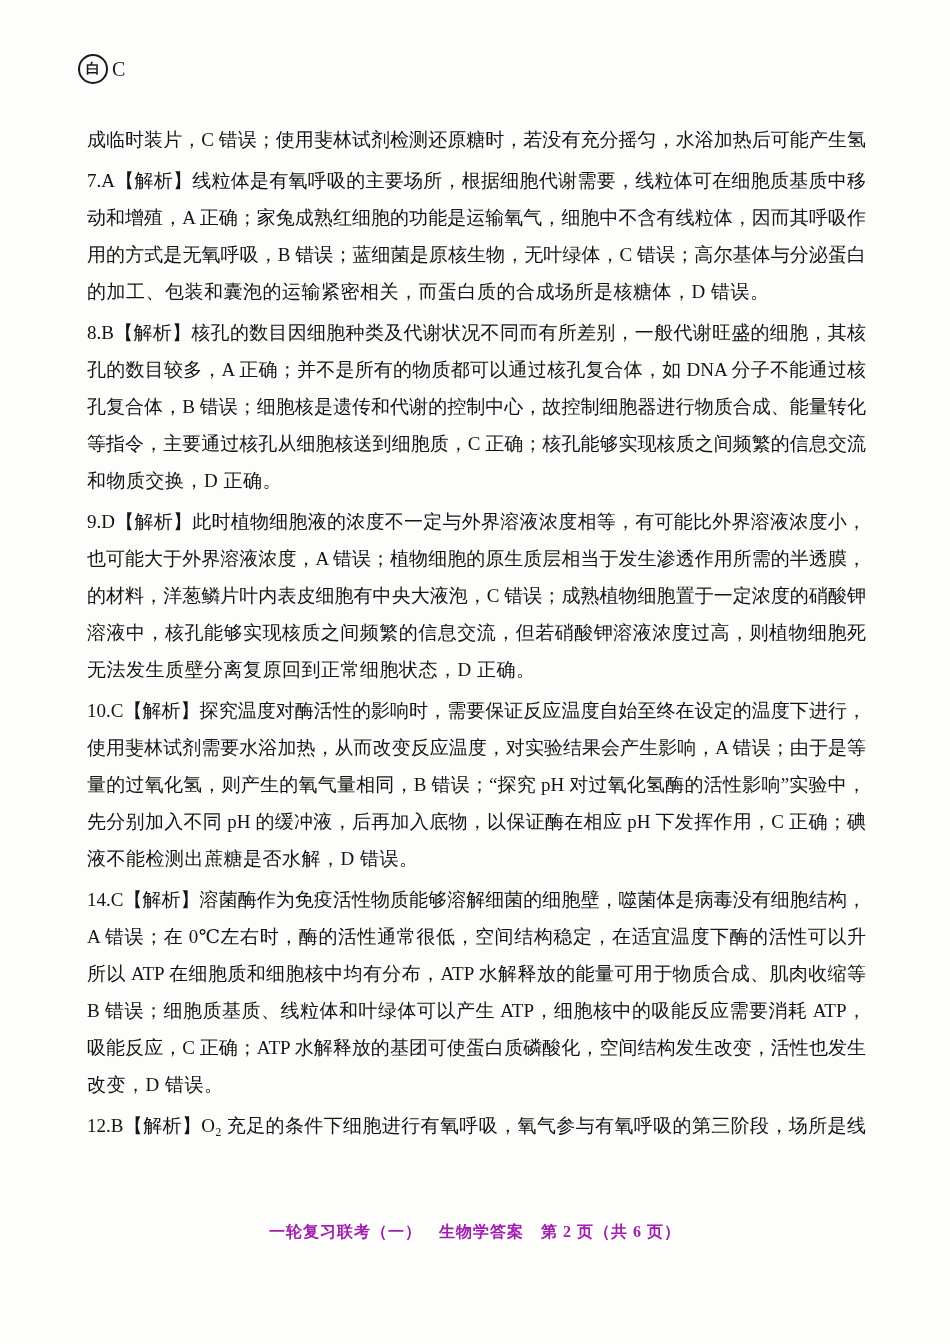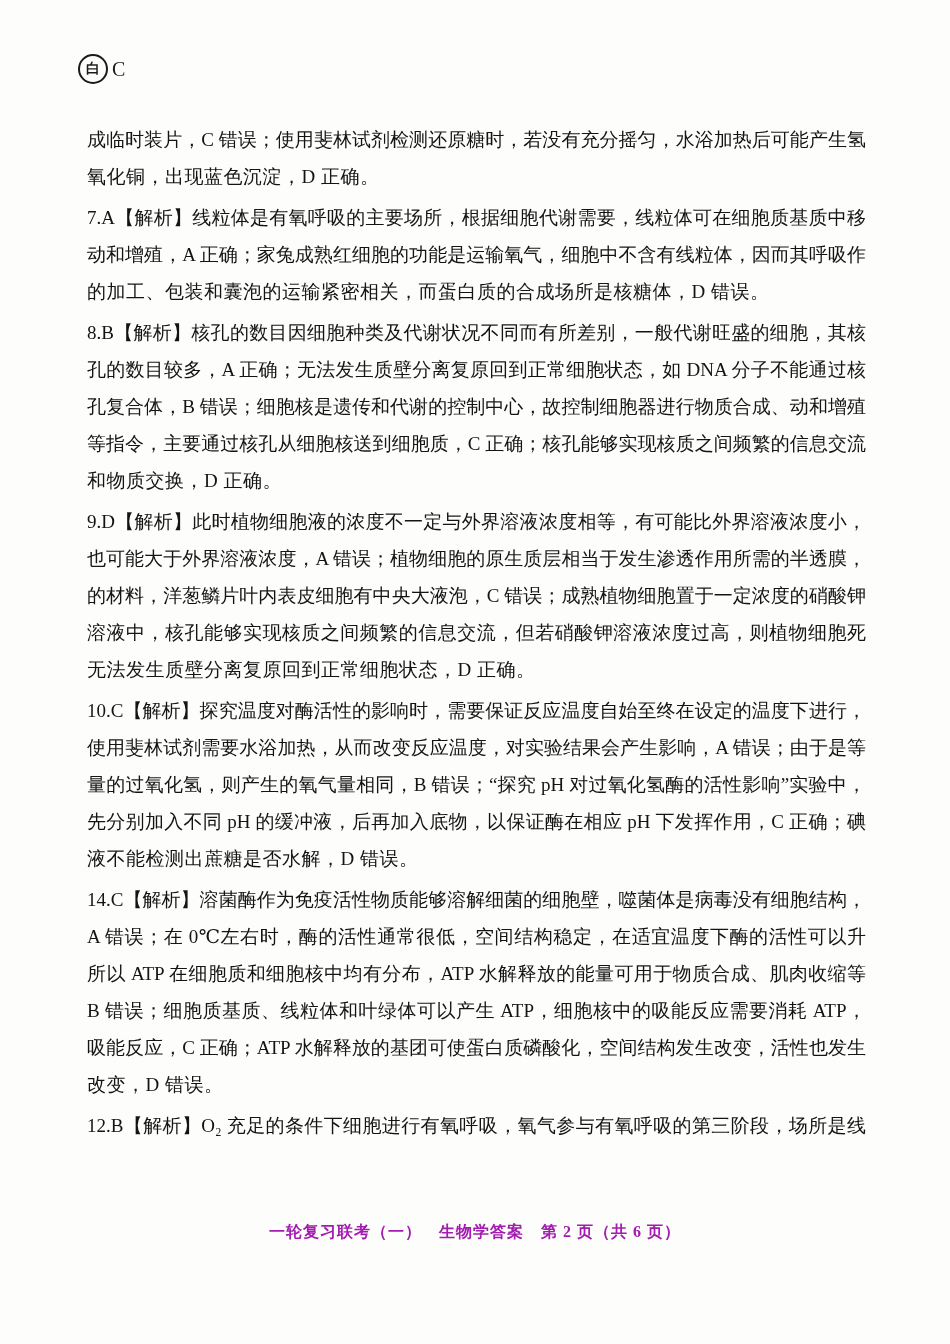--- a/index.html
+++ b/index.html
@@ -67,31 +67,31 @@
   <div class="stamp">
     <span class="stamp-circle">
       <span>白</span>
     </span>
     <span class="stamp-letter">C</span>
   </div>
 
   <div class="text-block" id="text-block">
       <div class="para">
         <div class="ln">成临时装片，C 错误；使用斐林试剂检测还原糖时，若没有充分摇匀，水浴加热后可能产生氢</div>
-        <div class="ln end">氧化铜，出现蓝色沉淀，D 正确。</div>
       </div>
       <div class="para">
         <div class="ln">7.A【解析】线粒体是有氧呼吸的主要场所，根据细胞代谢需要，线粒体可在细胞质基质中移</div>
         <div class="ln">动和增殖，A 正确；家兔成熟红细胞的功能是运输氧气，细胞中不含有线粒体，因而其呼吸作</div>
+        <div class="ln">用的方式是无氧呼吸，B 错误；蓝细菌是原核生物，无叶绿体，C 错误；高尔基体与分泌蛋白</div>
         <div class="ln end">的加工、包装和囊泡的运输紧密相关，而蛋白质的合成场所是核糖体，D 错误。</div>
       </div>
       <div class="para">
         <div class="ln">8.B【解析】核孔的数目因细胞种类及代谢状况不同而有所差别，一般代谢旺盛的细胞，其核</div>
-        <div class="ln">孔的数目较多，A 正确；无法发生质壁分离复原回到正常细胞状态，如 DNA 分子不能通过核</div>
-        <div class="ln">孔复合体，B 错误；细胞核是遗传和代谢的控制中心，故控制细胞器进行物质合成、动和增殖</div>
+        <div class="ln">孔的数目较多，A 正确；并不是所有的物质都可以通过核孔复合体，如 DNA 分子不能通过核</div>
+        <div class="ln">孔复合体，B 错误；细胞核是遗传和代谢的控制中心，故控制细胞器进行物质合成、能量转化</div>
         <div class="ln">等指令，主要通过核孔从细胞核送到细胞质，C 正确；核孔能够实现核质之间频繁的信息交流</div>
         <div class="ln end">和物质交换，D 正确。</div>
       </div>
       <div class="para">
         <div class="ln">9.D【解析】此时植物细胞液的浓度不一定与外界溶液浓度相等，有可能比外界溶液浓度小，</div>
         <div class="ln">也可能大于外界溶液浓度，A 错误；植物细胞的原生质层相当于发生渗透作用所需的半透膜，</div>
         <div class="ln">的材料，洋葱鳞片叶内表皮细胞有中央大液泡，C 错误；成熟植物细胞置于一定浓度的硝酸钾</div>
         <div class="ln">溶液中，核孔能够实现核质之间频繁的信息交流，但若硝酸钾溶液浓度过高，则植物细胞死亡，</div>
         <div class="ln end">无法发生质壁分离复原回到正常细胞状态，D 正确。</div>
       </div>

